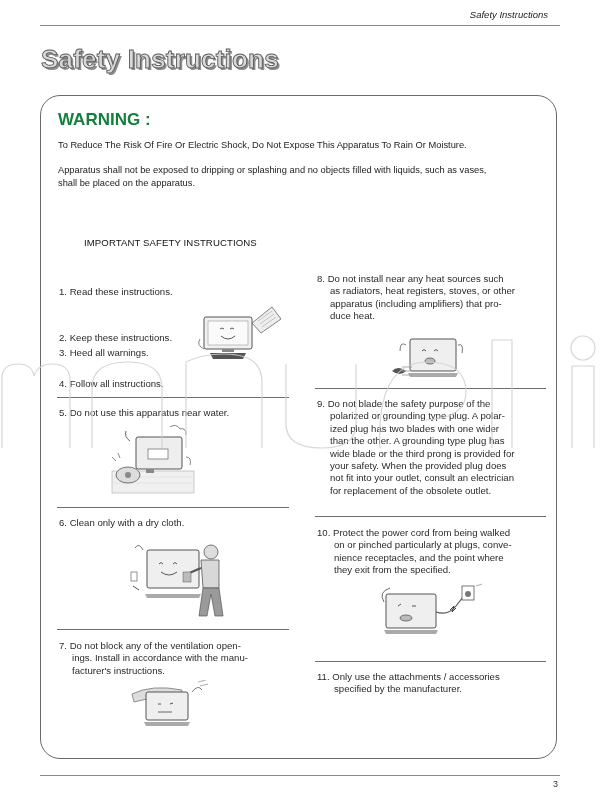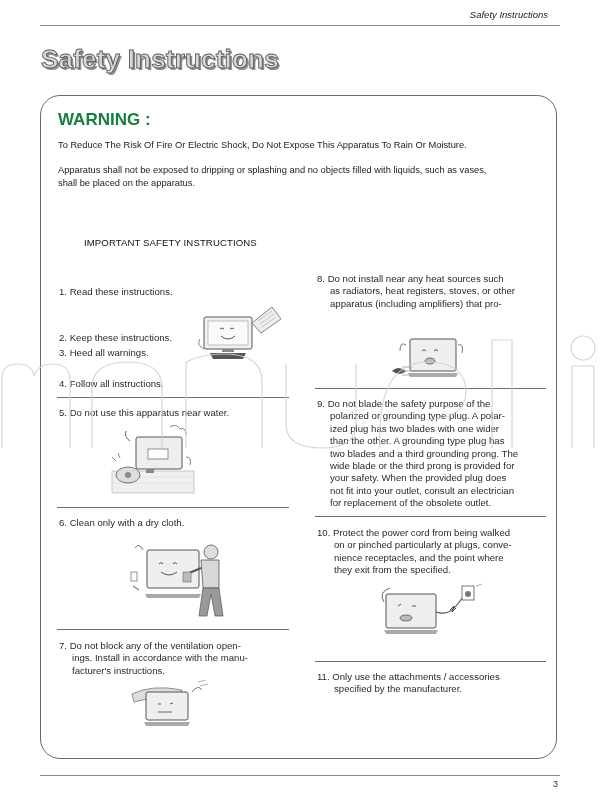--- a/index.html
+++ b/index.html
@@ -143,20 +143,21 @@
   <path d="M16 42 h46 l-2 4 h-42 z" fill="#aaa"></path>
   <path d="M64 12 q6 -8 10 -2" stroke="#555" fill="none" stroke-width="0.8"></path>
   <path d="M70 2 l8 -2 M72 6 l8 -2" stroke="#777" stroke-width="0.6"></path>
 </svg>
 
 <div class="abs item" style="left:317px; top:273px;">
   <span>8.</span>
   <span>Do not install near any heat sources such</span>
   <span class="cont">as radiators, heat registers, stoves, or other</span>
   <span class="cont">apparatus (including amplifiers) that pro-</span>
+  <span class="cont">duce heat.</span>
 </div>
 
 <svg class="illus" style="left:388px; top:335px;" width="80" height="46" viewBox="0 0 80 46">
   <rect x="22" y="4" width="46" height="32" rx="2" fill="#efefef" stroke="#555" stroke-width="1"></rect>
   <path d="M34 16 q2 -3 4 0 M46 16 q2 -3 4 0" stroke="#444" fill="none" stroke-width="0.9"></path>
   <ellipse cx="42" cy="26" rx="5" ry="3" fill="#bbb" stroke="#444" stroke-width="0.7"></ellipse>
   <path d="M20 38 h50 l-2 4 h-46 z" fill="#aaa"></path>
   <path d="M18 10 q-6 -4 -6 6" stroke="#555" fill="none" stroke-width="0.8"></path>
   <path d="M70 10 q6 -2 4 8" stroke="#555" fill="none" stroke-width="0.8"></path>
   <path d="M4 36 q6 -6 14 0 q-6 6 -14 0" fill="#555"></path>
@@ -164,21 +165,20 @@
 </svg>
 
 <div class="abs rule" style="left:315px; top:388px; width:231px;"></div>
 
 <div class="abs item" style="left:317px; top:398px;">
   <span>9.</span>
   <span>Do not blade the safety purpose of the</span>
   <span class="cont">polarized or grounding type plug. A polar-</span>
   <span class="cont">ized plug has two blades with one wider</span>
   <span class="cont">than the other. A grounding type plug has</span>
-  <span class="cont">two blades and a third grounding prong. The</span>
   <span class="cont">wide blade or the third prong is provided for</span>
   <span class="cont">your safety. When the provided plug does</span>
   <span class="cont">not fit into your outlet, consult an electrician</span>
   <span class="cont">for replacement of the obsolete outlet.</span>
 </div>
 
 <div class="abs rule" style="left:315px; top:516px; width:231px;"></div>
 
 <div class="abs item wide" style="left:317px; top:527px;">
   <span>10.</span>

